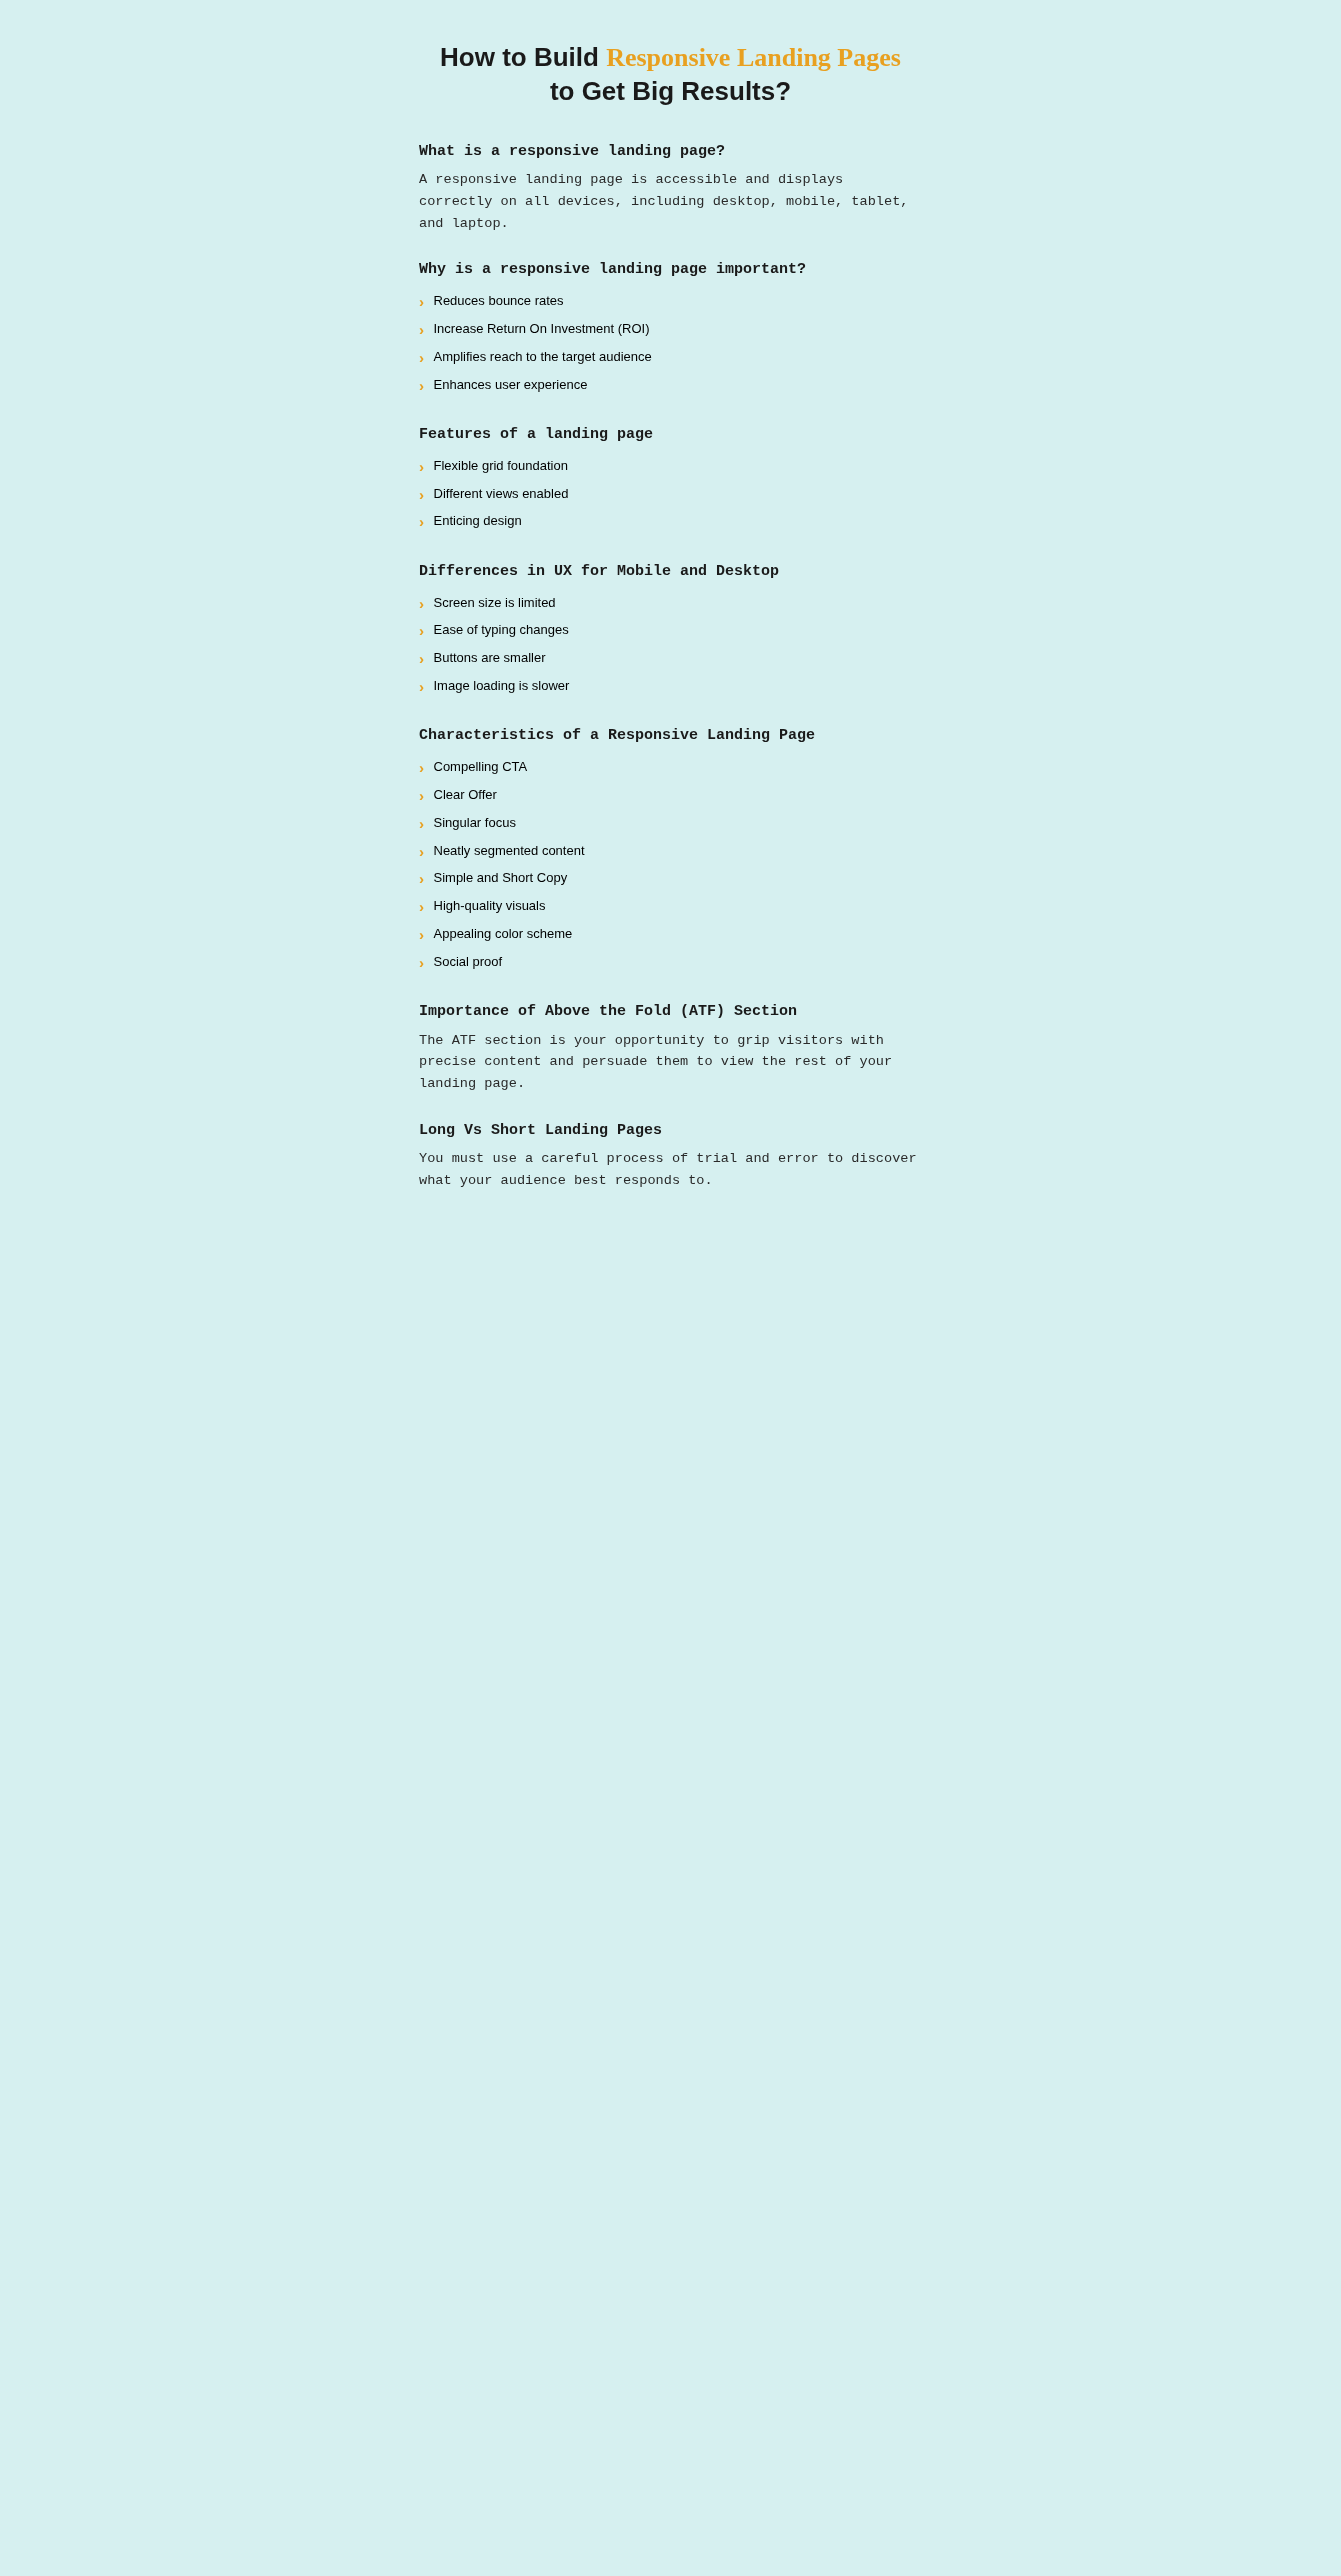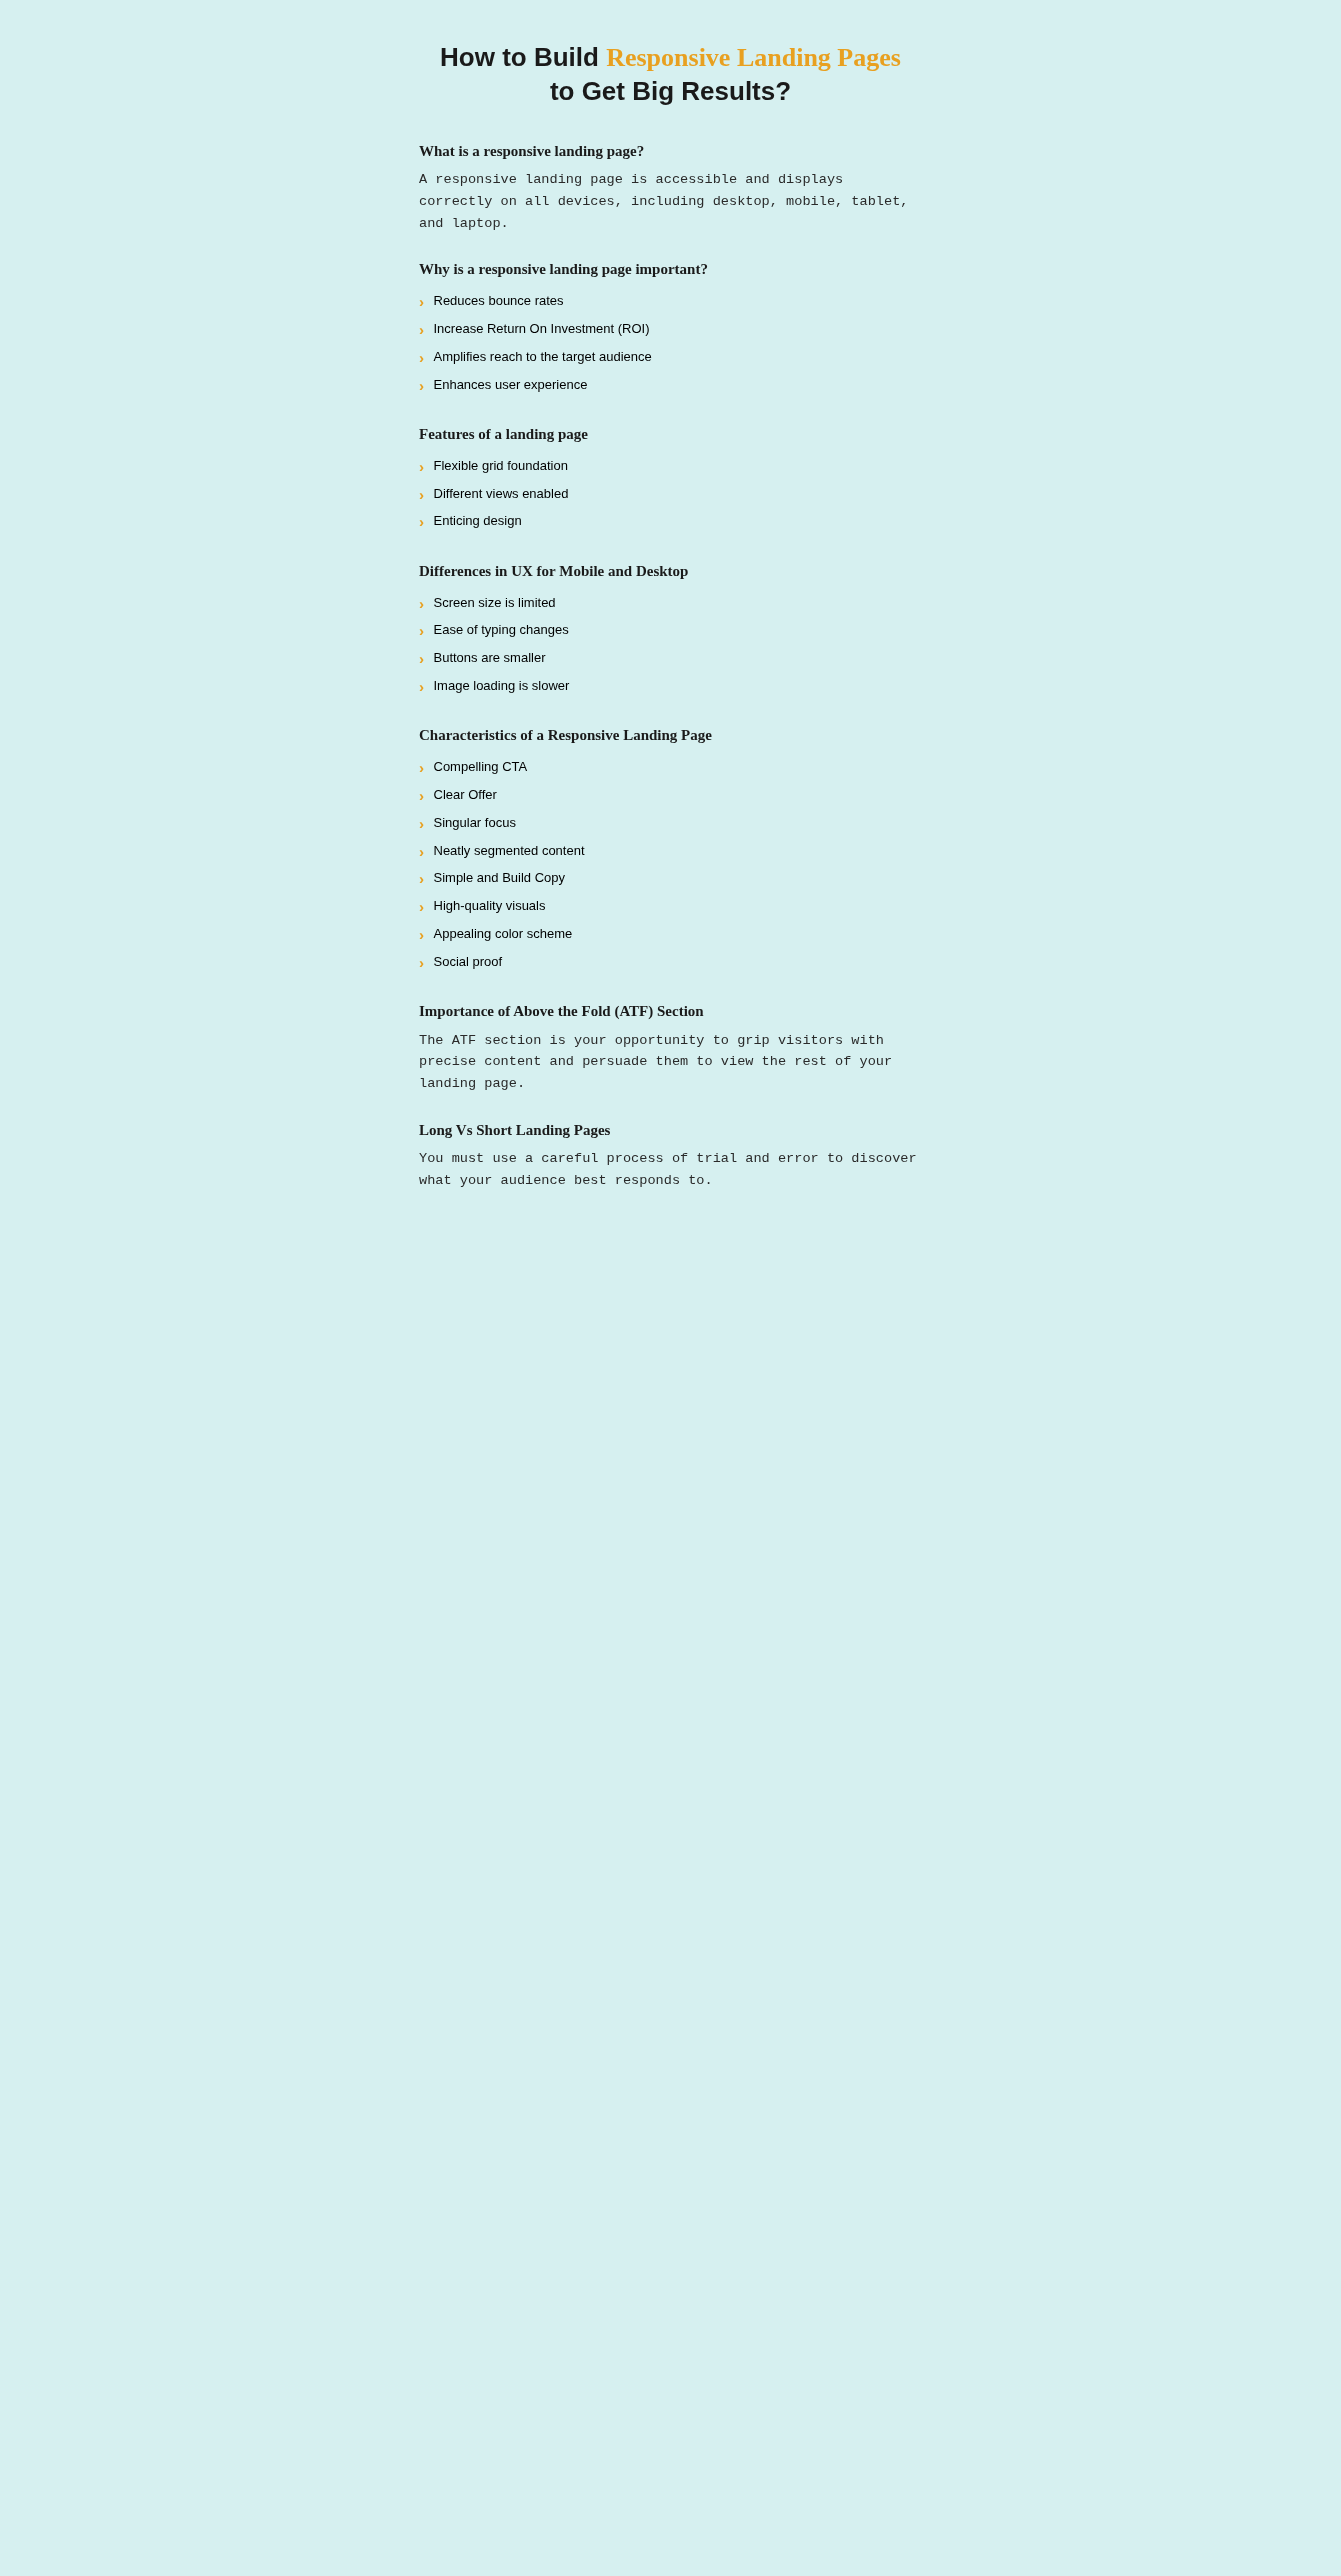--- a/index.html
+++ b/index.html
@@ -36,21 +36,21 @@
 
     .section {
       margin-bottom: 27px;
     }
 
     .section-heading {
       font-size: 15px;
       font-weight: 800;
       color: #1a1a1a;
       margin-bottom: 9.5px;
-      font-family: Liberation Serif, serif;
+      font-family: Liberation Mono, monospace;
     }
 
     .section-text {
       font-size: 13.6px;
       color: #2a2a2a;
       line-height: 1.6;
       font-family: Liberation Mono, monospace;
     }
 
     .bullet-list {
@@ -125,21 +125,21 @@
   </ul>
 </div>
 
 <div class="section">
   <h2 class="section-heading">Characteristics of a Responsive Landing Page</h2>
   <ul class="bullet-list">
     <li>Compelling CTA</li>
     <li>Clear Offer</li>
     <li>Singular focus</li>
     <li>Neatly segmented content</li>
-    <li>Simple and Build Copy</li>
+    <li>Simple and Short Copy</li>
     <li>High-quality visuals</li>
     <li>Appealing color scheme</li>
     <li>Social proof</li>
   </ul>
 </div>
 
 <div class="section">
   <h2 class="section-heading">Importance of Above the Fold (ATF) Section</h2>
   <p class="section-text">The ATF section is your opportunity to grip visitors with precise content and persuade them to view the rest of your landing page.</p>
 </div>

